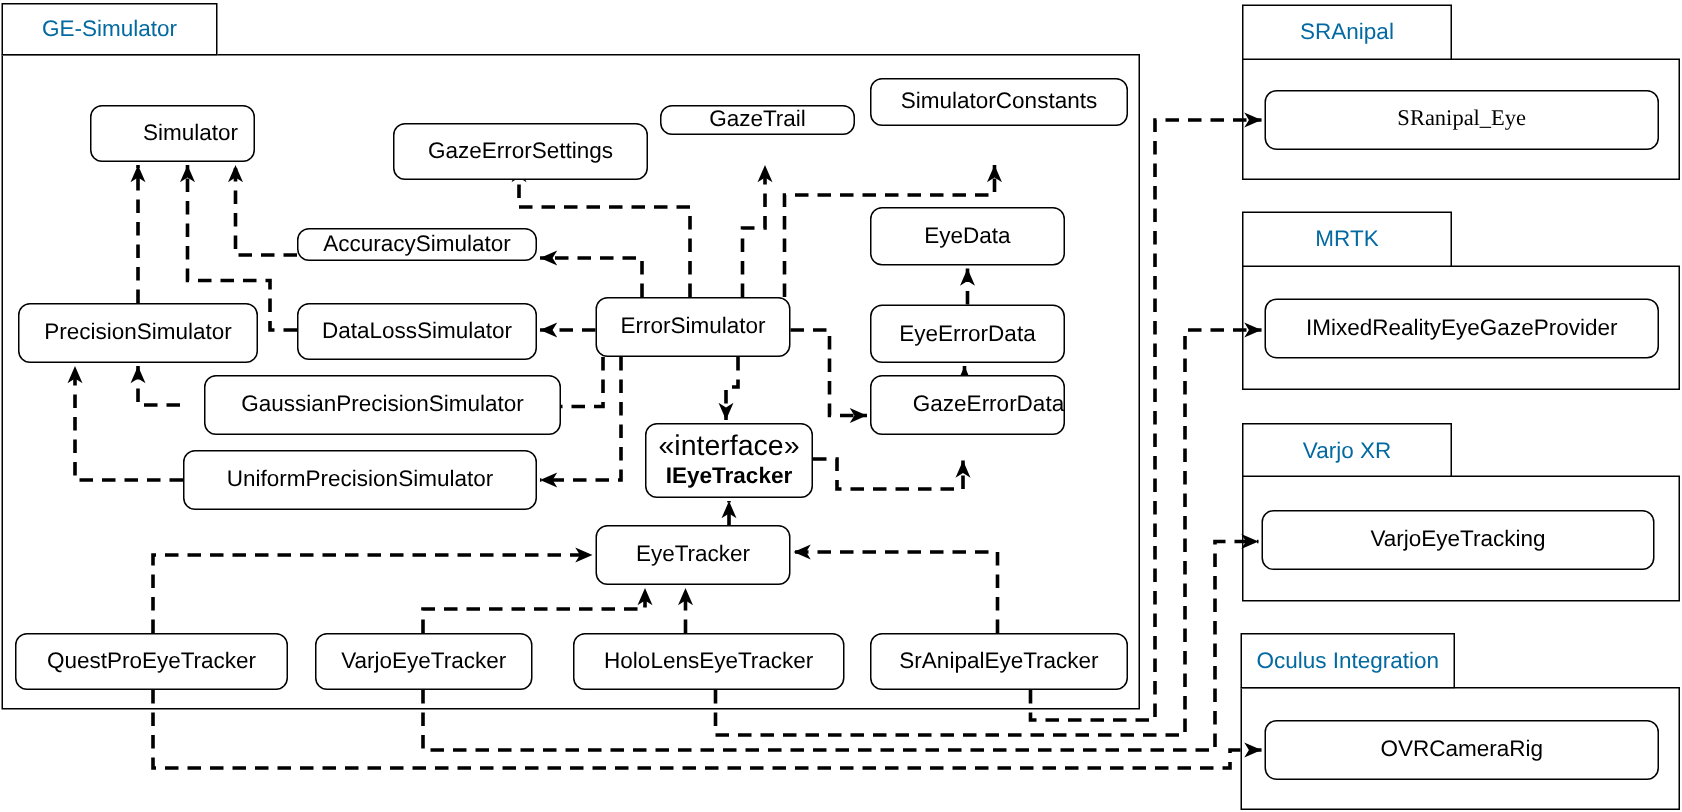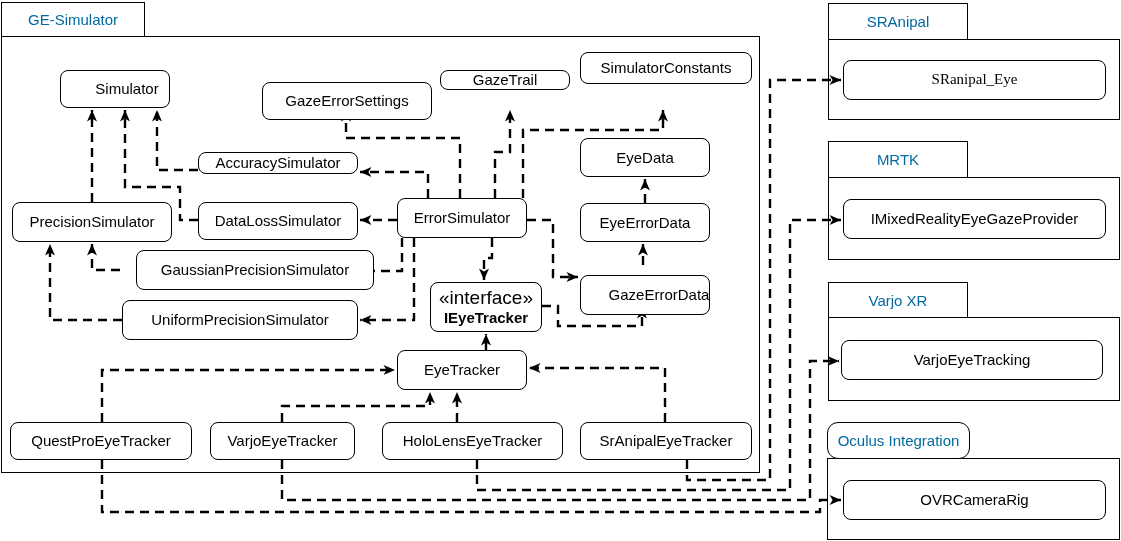--- a/index.html
+++ b/index.html
@@ -113,21 +113,21 @@
     </div>
     <div class="pkg-body" style="left: 828px; top: 177px; width: 292px; height: 83px;"></div>
     <div class="pkg-tab" style="left: 828px; top: 141px; width: 140px; height: 37px;">
       <span>MRTK</span>
     </div>
     <div class="pkg-body" style="left: 828px; top: 317px; width: 292px; height: 84px;"></div>
     <div class="pkg-tab" style="left: 828px; top: 282px; width: 140px; height: 36px;">
       <span>Varjo XR</span>
     </div>
     <div class="pkg-body" style="left: 827px; top: 458px; width: 293px; height: 82px;"></div>
-    <div class="pkg-tab" style="left: 827px; top: 422px; width: 143px; height: 37px; border-radius: 11px;">
+    <div class="pkg-tab" style="left: 827px; top: 422px; width: 143px; height: 37px;">
       <span>Oculus Integration</span>
     </div>
     <div class="cls" style="left: 60px; top: 70px; width: 110px; height: 38px; padding-left: 24px;">
       <span class="cls-name">Simulator</span>
     </div>
     <div class="cls" style="left: 262px; top: 70px; width: 170px; height: 38px; margin-top: 12px;">
       <span class="cls-name">GazeErrorSettings</span>
     </div>
     <div class="cls" style="left: 440px; top: 70px; width: 130px; height: 20px;">
       <span class="cls-name">GazeTrail</span>
@@ -149,21 +149,21 @@
     </div>
     <div class="cls" style="left: 580px; top: 138px; width: 130px; height: 39px;">
       <span class="cls-name">EyeData</span>
     </div>
     <div class="cls" style="left: 580px; top: 203px; width: 130px; height: 39px;">
       <span class="cls-name">EyeErrorData</span>
     </div>
     <div class="cls" style="left: 120px; top: 250px; width: 238px; height: 40px; margin-left: 16px;">
       <span class="cls-name">GaussianPrecisionSimulator</span>
     </div>
-    <div class="cls" style="left: 580px; top: 275px; width: 130px; height: 40px; padding-left: 28px;">
+    <div class="cls" style="left: 580px; top: 250px; width: 130px; height: 40px; padding-left: 28px;">
       <span class="cls-name">GazeErrorData</span>
     </div>
     <div class="cls" style="left: 122px; top: 300px; width: 236px; height: 40px;">
       <span class="cls-name">UniformPrecisionSimulator</span>
     </div>
     <div class="cls" style="left: 430px; top: 282px; width: 112px; height: 50px;">
       <span class="stereo">«interface»</span>
       <span class="cls-name bold">IEyeTracker</span>
     </div>
     <div class="cls" style="left: 397px; top: 350px; width: 130px; height: 40px;">

